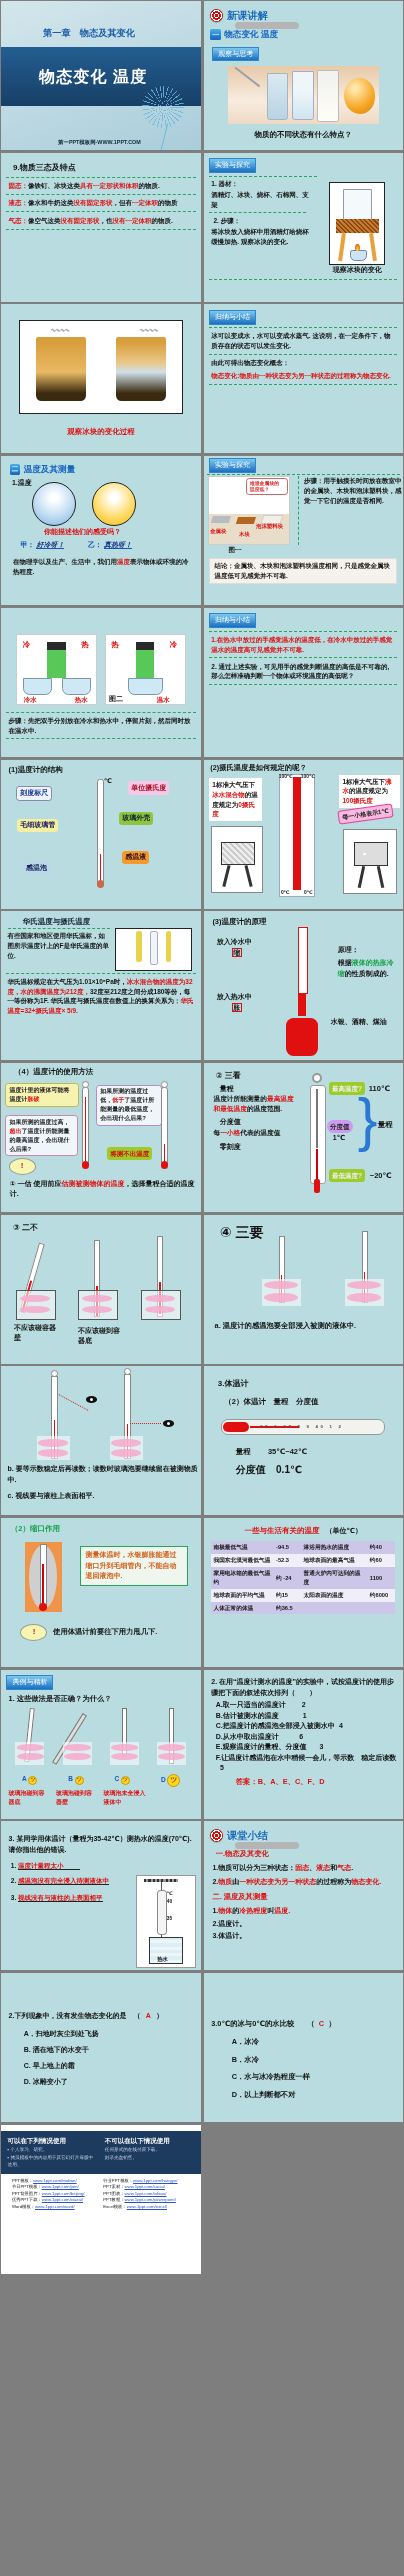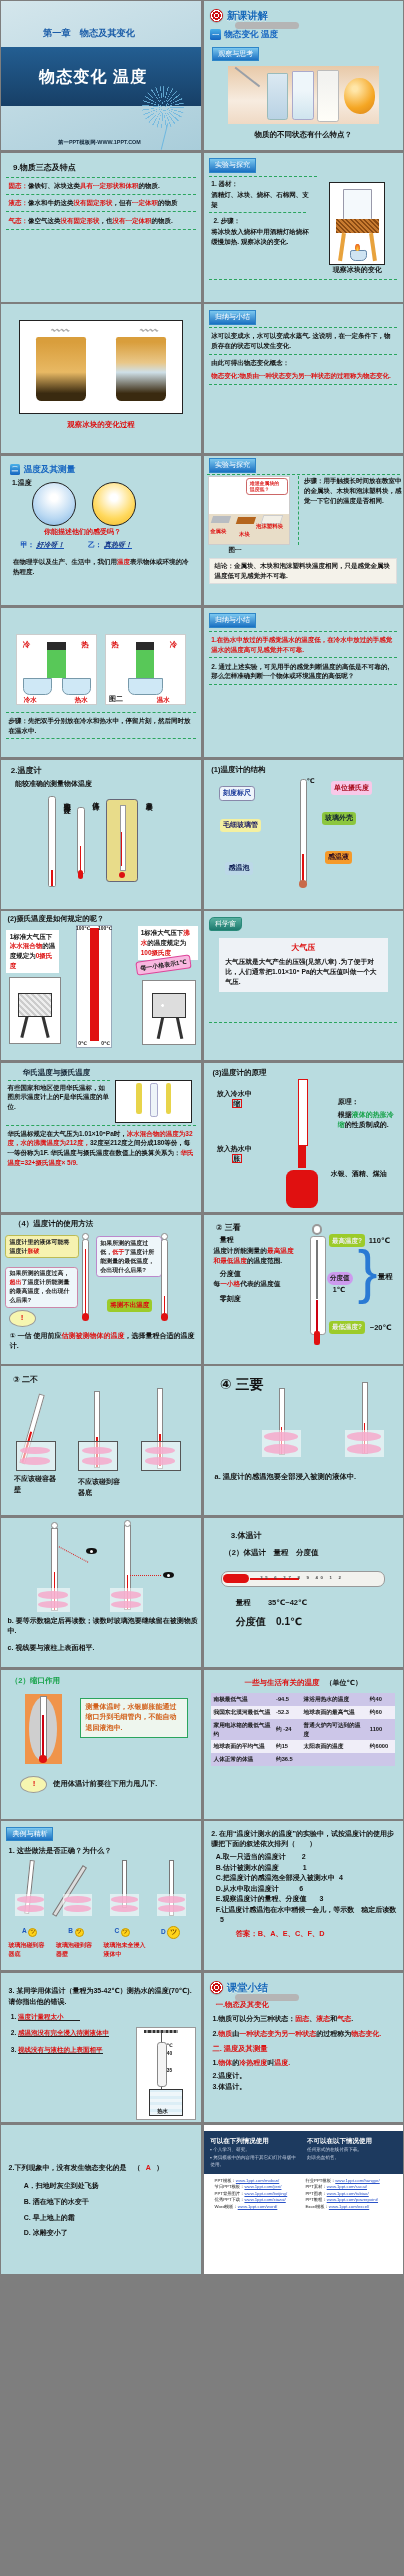--- a/index.html
+++ b/index.html
@@ -109,21 +109,21 @@
     <div class="dash"></div>
   </div>
 
   <div class="sl">
     <div style="position:relative;margin:16px auto 0;width:162px;height:92px;background:#fff;border:1.1px solid #222">
       <div style="position:absolute;left:16px;top:16px;width:50px;height:64px;background:linear-gradient(180deg,#d99e3c 8%,#e8b964 55%,#3a2a10 88%);border-radius:2.2px 2.2px 5.4px 5.4px"></div>
       <div style="position:absolute;right:16px;top:16px;width:50px;height:64px;background:linear-gradient(180deg,#d99e3c 8%,#e9c788 40%,#cfe0e8 55%,#3a2a10 88%);border-radius:2.2px 2.2px 5.4px 5.4px"></div>
       <div style="position:absolute;left:31px;top:2.2px;color:#aaa;font-size:9.2px">〰〰</div>
       <div style="position:absolute;right:24px;top:2.2px;color:#aaa;font-size:9.2px">〰〰</div>
     </div>
-    <div class="b red ctr" style="font-size:7.5px;margin-top:5px">观察冰块的变化过程</div>
+    <div class="b red ctr" style="font-size:7.5px;margin-top:12px">观察冰块的变化过程</div>
   </div>
 
   <div class="sl">
     <div class="badge">归纳与小结</div>
     <div class="dash"></div>
     <div class="p">冰可以变成水，水可以变成水蒸气. 这说明，在一定条件下，物质存在的状态可以发生变化.</div>
     <div class="dash"></div>
     <div class="p">由此可得出物态变化概念：</div>
     <div class="p red">物态变化:物质由一种状态变为另一种状态的过程称为物态变化.</div>
     <div class="dash"></div>
@@ -193,41 +193,20 @@
 
   <div class="sl">
     <div class="badge">归纳与小结</div>
     <div class="dash"></div>
     <div class="p red">1.在热水中放过的手感觉温水的温度低，在冷水中放过的手感觉温水的温度高可见感觉并不可靠.</div>
     <div class="dash"></div>
     <div class="p">2. 通过上述实验，可见用手的感觉判断温度的高低是不可靠的, 那么怎样准确判断一个物体或环境温度的高低呢？</div>
     <div class="dash"></div>
   </div>
 
-  <div class="sl">
-    <div class="b" style="font-size:8px;margin:5.4px 0 0 9.7px">2.温度计</div>
-    <div class="b" style="font-size:7px;margin:2.2px 0 0 14px">能较准确的测量物体温度</div>
-    <div style="display:flex;justify-content:center;gap:5.4px;margin-top:6.5px">
-      <div class="therm" style="height:89px">
-          <span class="tcol" style="height:16px"></span>
-        </div>
-      <div class="vtext" style="font-size:7px">实验用温度计</div>
-      <div class="therm" style="height:65px;margin-top:10.8px">
-          <span class="tcol" style="height:26px"></span>
-          <span class="tbulb" style="width:5.4px;height:8.6px;left:-0.5px;border-radius:2.7px"></span>
-        </div>
-      <div class="vtext" style="font-size:7px">体温计</div>
-      <div style="width:30px;height:81px;background:#e8dc8a;border:1.1px solid #667;border-radius:3.2px;position:relative;margin-top:3.2px">
-        <div style="position:absolute;left:13px;top:4.3px;width:3.8px;height:64px;background:#fff;border:0.5px solid #999"></div>
-        <div style="position:absolute;left:14px;top:32px;width:1.6px;height:34px;background:#d11"></div>
-        <div style="position:absolute;left:12px;bottom:3.2px;width:6.5px;height:6.5px;background:#d11;border-radius:50%"></div>
-      </div>
-      <div class="vtext" style="font-size:7px">寒暑表</div>
-    </div>
-  </div>
 
   <div class="sl">
     <div class="b" style="font-size:7.5px;margin:4.3px 0 0 7.5px">(1)温度计的结构</div>
     <div class="therm" style="position:absolute;left:96px;top:19.4px;height:102px">
         <span class="tcol" style="height:27px"></span>
         <span class="tbulb" style="background:#c86a4a"></span>
       </div>
     <span class="b" style="position:absolute;left:103px;top:16px">℃</span>
     <div class="callout" style="left:15px;top:26px;background:#eef4fb;border:0.5px solid #88a;color:#1a3a9a;font-size:7px">刻度标尺</div>
     <div class="callout" style="left:127px;top:21.6px;background:#f8c8e8;color:#a12;font-size:7px">单位摄氏度</div>
@@ -254,28 +233,20 @@
         <div style="position:absolute;left:13px;top:38px;width:3.2px;height:21.6px;background:#333;transform:rotate(14deg)"></div>
         <div style="position:absolute;right:12px;top:38px;width:3.2px;height:21.6px;background:#333;transform:rotate(-14deg)"></div>
       </div>
     <div style="position:absolute;right:5.4px;top:69px;width:52px;height:63px;background:#fff;border:0.5px solid #888">
         <div style="position:absolute;left:9.7px;top:12px;width:32px;height:22.6px;border:1.1px solid #333;background:radial-gradient(circle at 30% 50%,#fff 1.1px,#ddd 1.6px),#e8e8e8"></div>
         <div style="position:absolute;left:16px;top:36px;width:3.2px;height:21.6px;background:#333;transform:rotate(12deg)"></div>
         <div style="position:absolute;right:14px;top:36px;width:3.2px;height:21.6px;background:#333;transform:rotate(-12deg)"></div>
       </div>
   </div>
 
-  <div class="sl">
-    <div class="badge teal">科学窗</div>
-    <div style="margin:6.5px 15px 0;background:#eef2f6;padding:4.3px 6.5px">
-      <div class="red b ctr" style="font-size:8px">大气压</div>
-      <div class="b" style="margin-top:3.2px;font-size:6.7px">大气压就是大气产生的压强(见第八章) .为了便于对比，人们通常把1.01×10⁵ Pa的大气压值叫做一个大气压.</div>
-    </div>
-    <div class="dash" style="margin-top:30px"></div>
-  </div>
 
 
   <div class="sl">
     <div class="b" style="font-size:7.5px;margin:4.3px 0 0 21.6px;color:#123">华氏温度与摄氏温度</div>
     <div style="display:flex;margin-top:1.1px">
       <div class="b" style="width:102px;margin-left:6.5px;border-top:1.1px dashed #2aa55e;padding-top:2.2px">有些国家和地区使用华氏温标，如图所示温度计上的F是华氏温度的单位.</div>
       <div style="width:75px;height:39px;background:#fff;border:1.1px solid #222;margin-left:5.4px;display:flex;gap:7.5px;justify-content:center;padding-top:2.2px">
         <div style="width:6.5px;height:31px;background:#e8d44a;border-radius:2.2px"></div>
         <div style="width:6.5px;height:32px;background:#eef4f8;border:0.5px solid #aac;border-radius:2.2px"></div>
         <div style="width:5.4px;height:31px;background:#e8d44a;border-radius:2.2px"></div>
@@ -411,21 +382,21 @@
       </div>
     <div style="position:absolute;left:162px;top:54px;width:10.8px;height:6.5px;background:#111;border-radius:50%">
         <span style="position:absolute;left:3.8px;top:1.6px;width:3.2px;height:3.2px;background:#fff;border-radius:50%"></span>
       </div>
     <div style="position:absolute;left:129px;top:57px;width:31px;border-top:1.6px dotted #d22"></div>
     <div class="b" style="position:absolute;left:6.5px;top:98px;font-size:7px">b. 要等示数稳定后再读数；读数时玻璃泡要继续留在被测物质中.</div>
     <div class="b" style="position:absolute;left:6.5px;top:125px;font-size:7px">c. 视线要与液柱上表面相平.</div>
   </div>
 
   <div class="sl">
-    <div class="b" style="font-size:8px;margin:12px 0 0 27px">3.体温计</div>
+    <div class="b" style="font-size:8px;margin:12px 0 0 14px">3.体温计</div>
     <div class="b" style="font-size:7.5px;margin:5.4px 0 0 20.5px">（2）体温计　量程　分度值</div>
     <div style="position:relative;margin:12px auto 0;width:162px;height:14px;background:#f2f2ee;border:0.5px solid #999;border-radius:7px">
       <div style="position:absolute;left:1.1px;top:2.2px;width:26px;height:9.7px;background:#e01010;border-radius:4.9px"></div>
       <div style="position:absolute;left:28px;top:6.5px;width:49px;height:1.6px;background:#e01010"></div>
       <div class="b" style="position:absolute;left:38px;top:3.8px;font-size:4.3px;letter-spacing:2.7px;color:#444">35 6 37 8 9 40 1 2</div>
     </div>
     <div style="margin:10.8px 0 0 32px;font-size:7.5px">
       <span class="b">量程</span>
       <span class="b" style="margin-left:15px">35℃~42℃</span>
     </div>
@@ -572,20 +543,27 @@
 
 
   <div class="sl">
     <div style="margin:38px 7.5px 0;font-size:7px"><span class="b">2.下列现象中，没有发生物态变化的是　（</span><span class="red b" style="margin:0 5.4px">A</span><span class="b">）</span></div>
     <div class="b" style="margin:7.5px 0 0 22.6px;font-size:7px">A．扫地时灰尘到处飞扬</div>
     <div class="b" style="margin:5.4px 0 0 22.6px;font-size:7px">B. 洒在地下的水变干</div>
     <div class="b" style="margin:5.4px 0 0 22.6px;font-size:7px">C. 早上地上的霜</div>
     <div class="b" style="margin:5.4px 0 0 22.6px;font-size:7px">D. 冰雕变小了</div>
   </div>
 
+  <div class="sl">
+    <div style="margin:46px 7.5px 0;font-size:7.3px"><span class="b">3.0℃的冰与0℃的水比较</span><span class="b" style="margin-left:13px">（</span><span class="red b" style="margin:0 4.3px">C</span><span class="b">）</span></div>
+    <div class="b" style="margin:7.5px 0 0 28px;font-size:7.3px">A．冰冷</div>
+    <div class="b" style="margin:6.5px 0 0 28px;font-size:7.3px">B．水冷</div>
+    <div class="b" style="margin:6.5px 0 0 28px;font-size:7.3px">C．水与冰冷热程度一样</div>
+    <div class="b" style="margin:6.5px 0 0 28px;font-size:7.3px">D．以上判断都不对</div>
+  </div>
 
   <div class="sl" style="background:#fff">
     <div style="margin-top:6.5px;background:#1d3a5f;color:#fff;display:flex;padding:4.3px 6.5px;gap:7.5px">
       <div style="width:50%">
         <div class="b" style="font-size:6.5px">可以在下列情况使用</div>
         <div style="font-size:4.6px;margin-top:2.2px;color:#cfd8e8">▪ 个人学习、研究。</div>
         <div style="font-size:4.6px;margin-top:1.1px;color:#cfd8e8">▪ 拷贝模板中的内容用于其它幻灯片母版中使用。</div>
       </div>
       <div style="width:50%">
         <div class="b" style="font-size:6.5px">不可以在以下情况使用</div>

